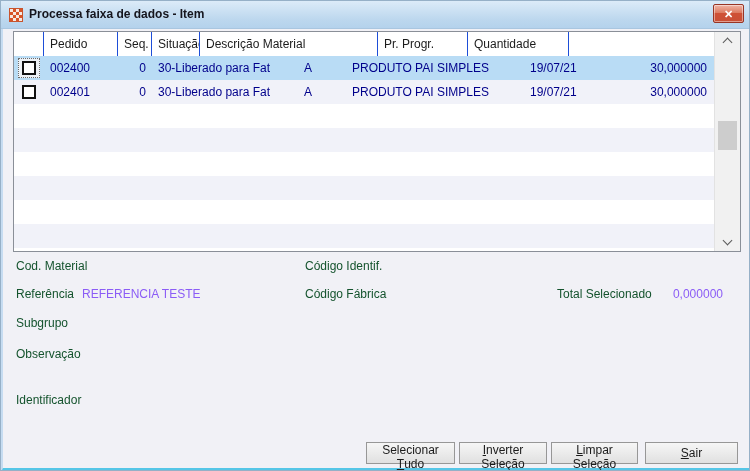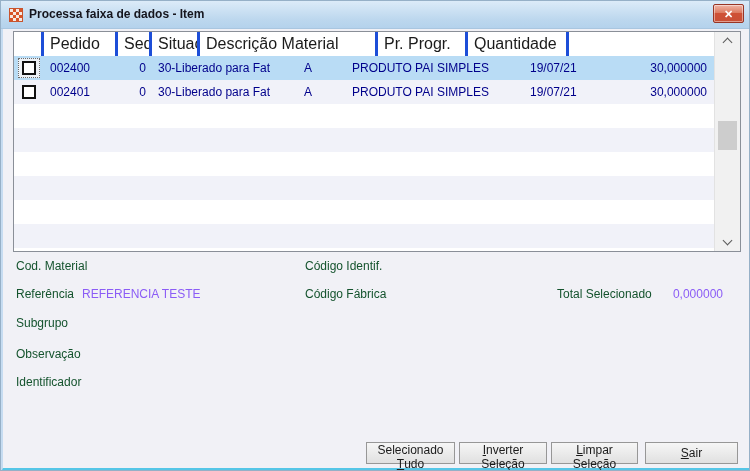--- a/index.html
+++ b/index.html
@@ -43,21 +43,21 @@
   }
   
   .grid{
     position:absolute; left:10px; top:2px; width:728px; height:221px;
     background:#fff; border:1px solid #8a8f98; overflow:hidden;
   }
   .grid-cols{ position:absolute; left:0; top:0; width:701px; height:100%; }
   .row{ display:flex; height:24px; align-items:center; font-size:12px; color:#00008b; }
   .hrow{ color:#1b1b1b; }
   .cell{ height:100%; display:flex; align-items:center; padding-left:6px; overflow:hidden; white-space:nowrap; }
-  .hcell{ border-right:3px solid #1d4ed8; font-size:16px; }
+  .hcell{ border-right:1px solid #1d4ed8; font-size:12px; }
   .c-cb{ width:30px; justify-content:center; padding-left:0; }
   .c-pedido{ width:74px; }
   .c-seq{ width:34px; justify-content:flex-end; padding-right:6px; padding-left:0; }
   .hrow .c-seq{ justify-content:flex-start; padding-left:6px; }
   .c-controle{ width:146px; }
   .c-sit{ width:48px; }
   .c-desc{ width:178px; }
   .c-pr{ width:90px; }
   .c-qtd{ width:101px; justify-content:flex-end; padding-right:8px; padding-left:0; }
   .hrow .c-qtd{ justify-content:flex-start; padding-left:6px; }
@@ -171,23 +171,23 @@
     <div class="lbl" style="left:302px; top:230px;">Código Identif.</div>
 
     <div class="lbl" style="left:13px;  top:258px;">Referência</div>
     <div class="lbl val" style="left:79px; top:258px;">REFERENCIA TESTE</div>
     <div class="lbl" style="left:302px; top:258px;">Código Fábrica</div>
     <div class="lbl" style="left:545px; top:258px;margin-left:9px;">Total Selecionado</div>
     <div class="lbl val val-right" style="left:618px; top:258px; width:102px;">0,000000</div>
 
     <div class="lbl" style="left:13px; top:287px;">Subgrupo</div>
     <div class="lbl" style="left:13px; top:318px;">Observação</div>
-    <div class="lbl" style="left:13px; top:346px;">Identificador</div>
+    <div class="lbl" style="left:13px; top:364px;">Identificador</div>
 
-    <button class="btn" style="left:363px; width:89px;"><span>Selecionado </span><u>T</u><span>udo</span></button>
+    <button class="btn" style="left:363px; width:89px;"><span>Selecionar </span><u>T</u><span>udo</span></button>
 
     <button class="btn" style="left:456px; width:88px;"><span></span><u>I</u><span>nverter Seleção</span></button>
 
     <button class="btn" style="left:548px; width:87px;"><span></span><u>L</u><span>impar Seleção</span></button>
 
     <button class="btn" style="left:642px; width:93px;"><span></span><u>S</u><span>air</span></button>
 
   </div>
 </div>
 

